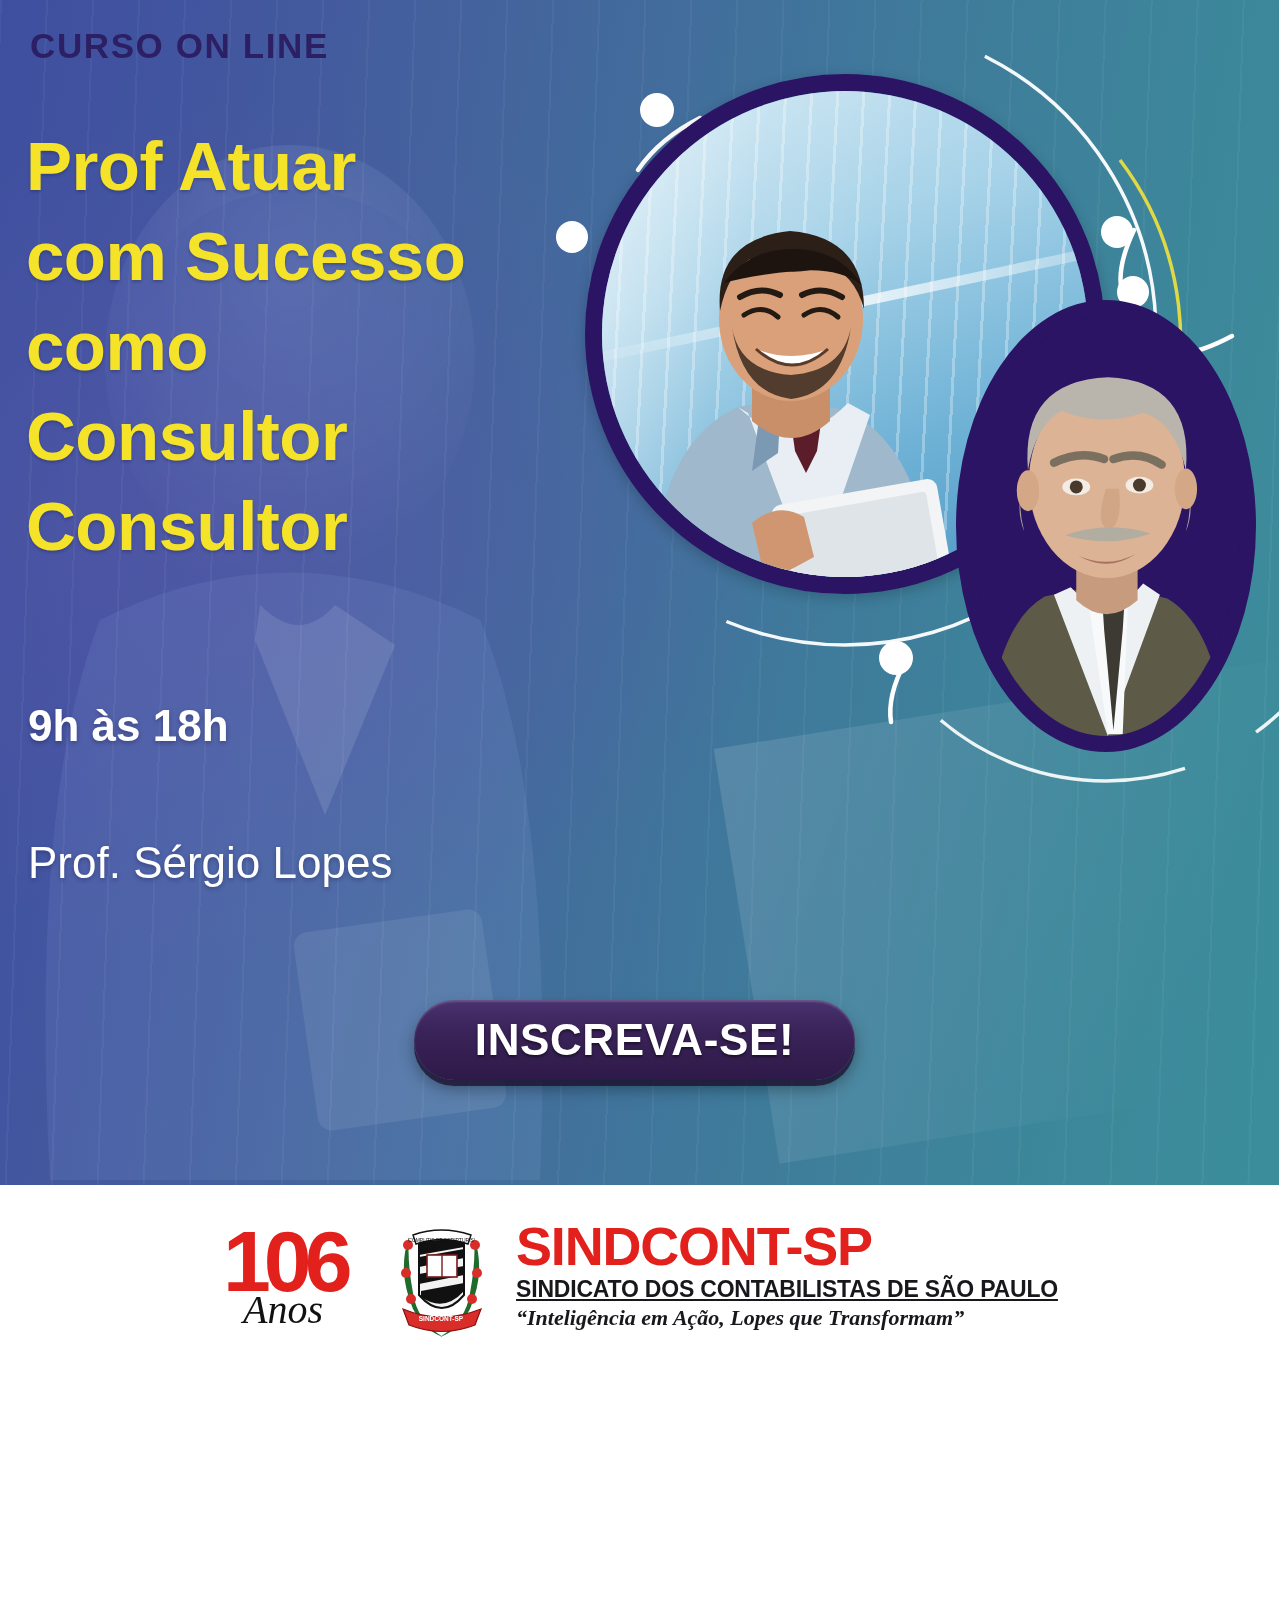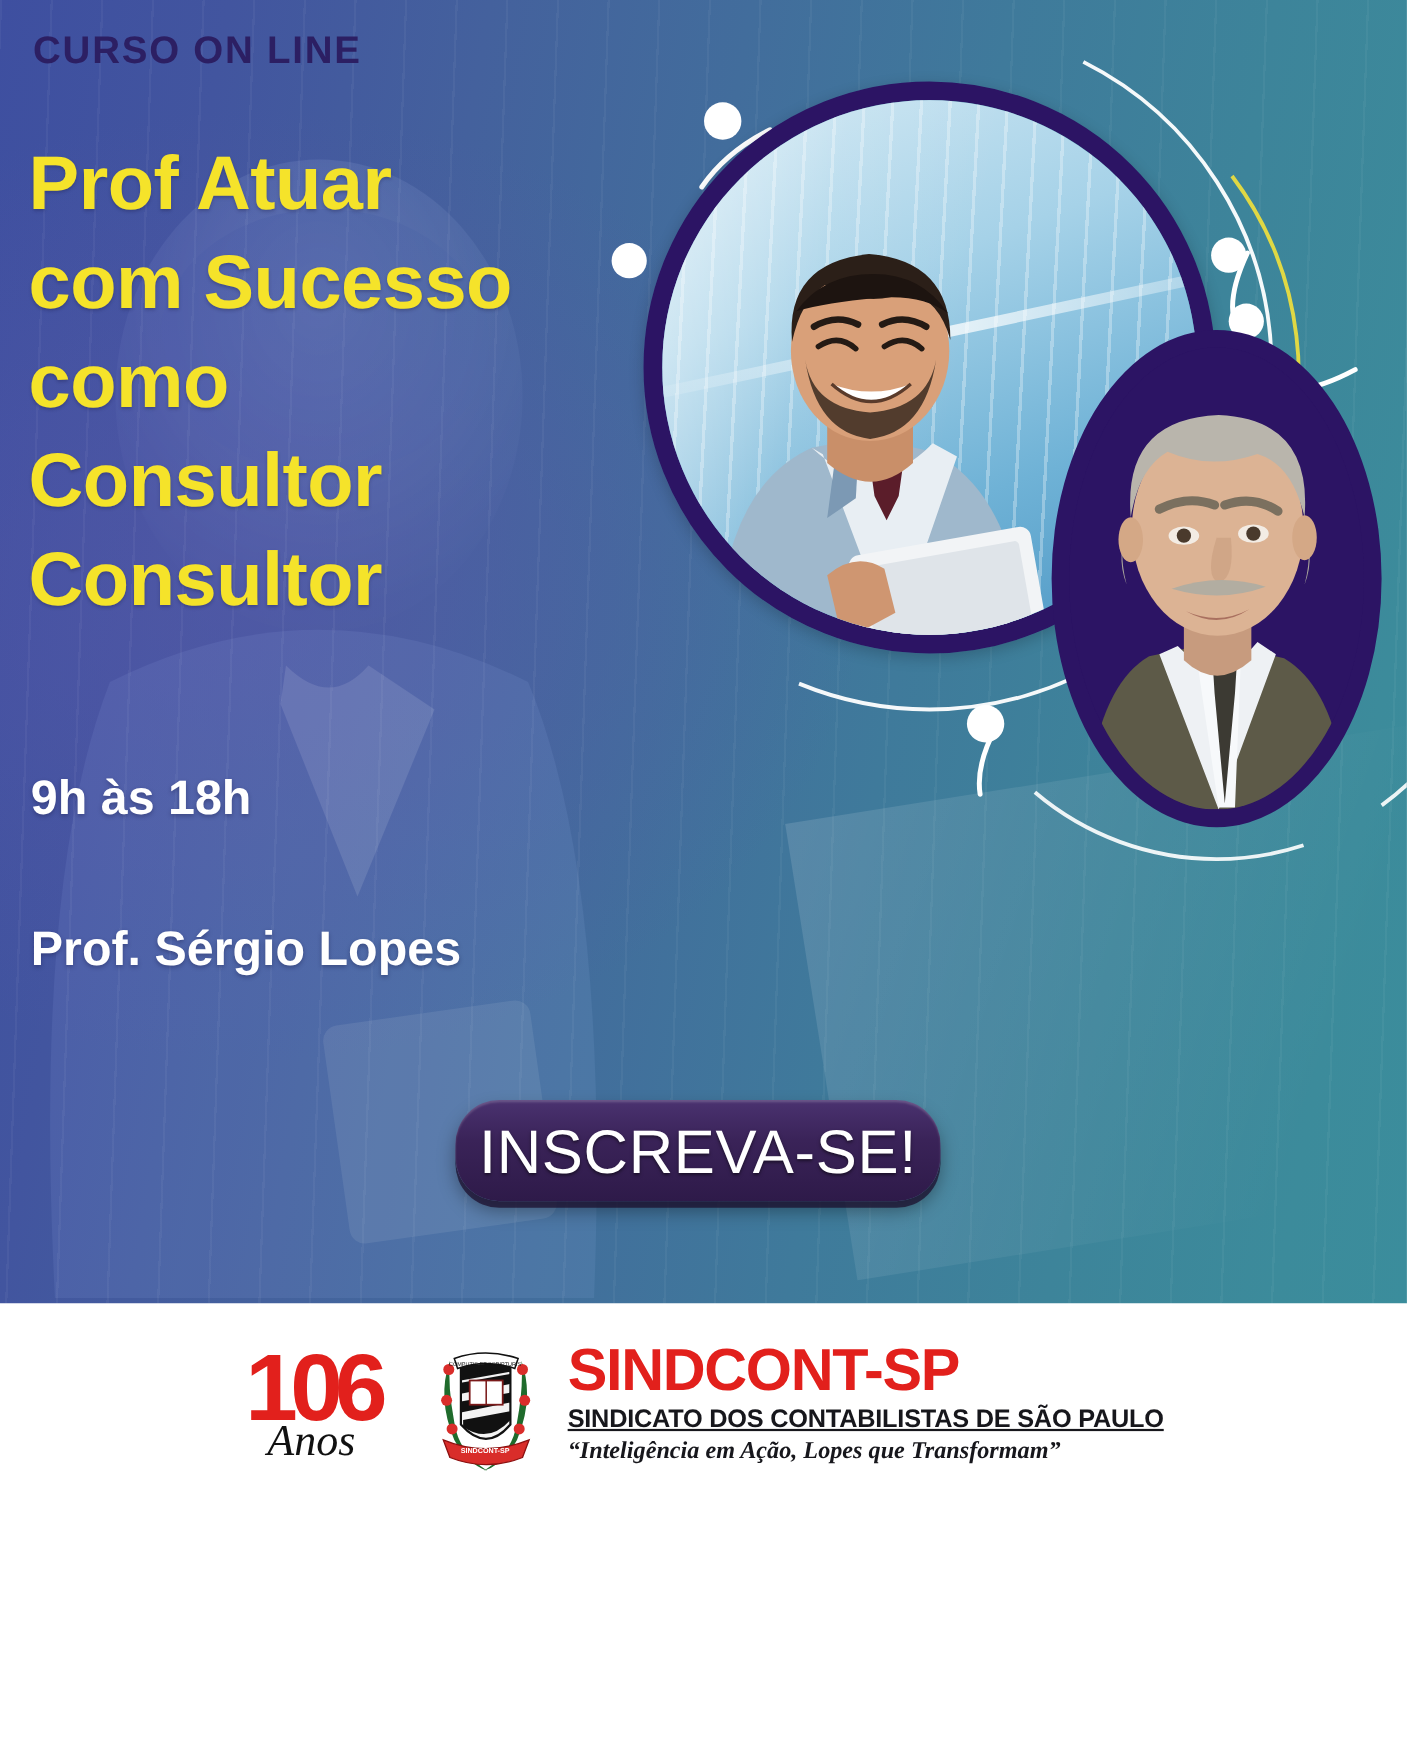--- a/index.html
+++ b/index.html
@@ -59,34 +59,34 @@
   }
   .headline div{ white-space:nowrap; }
 
   .datetime{
     position:absolute; left:28px; top:700px;
     font-size:44px; line-height:52px; font-weight:bold; color:#fff;
     text-shadow:0 2px 4px rgba(20,20,60,.35);
   }
   .speaker{
     position:absolute; left:28px; top:838px;
-    font-size:44px; font-weight:bold; color:#fff;
+    font-size:44px; font-weight:normal; color:#fff;
     text-shadow:0 2px 4px rgba(20,20,60,.35);
     text-align:right;
   }
 
   
   .cta{
     position:absolute; left:414px; top:1000px;
-    width:441px; height:92px; border:none; cursor:pointer;
+    width:441px; height:80px; border:none; cursor:pointer;
     border-radius:40px;
     background:linear-gradient(180deg,#4a3270 0%,#3a2358 40%,#2e1a49 100%);
     box-shadow:0 6px 0 rgba(28,15,45,.75), 0 9px 16px rgba(0,0,0,.35),
                inset 0 2px 2px rgba(255,255,255,.18);
-    color:#fff; font-size:56px; font-weight:normal; letter-spacing:.6px;
+    color:#fff; font-size:44px; font-weight:bold; letter-spacing:.6px;
     font-family:"Liberation Sans", sans-serif;
     text-shadow:0 2px 3px rgba(0,0,0,.5);
   }
 
   
   .rings{ position:absolute; left:0; top:0; width:1279px; height:1185px; pointer-events:none; }
 
   .photo-main{
     position:absolute; left:585px; top:74px; width:520px; height:520px;
     border-radius:50%; border:17px solid #2c1464; overflow:hidden;

